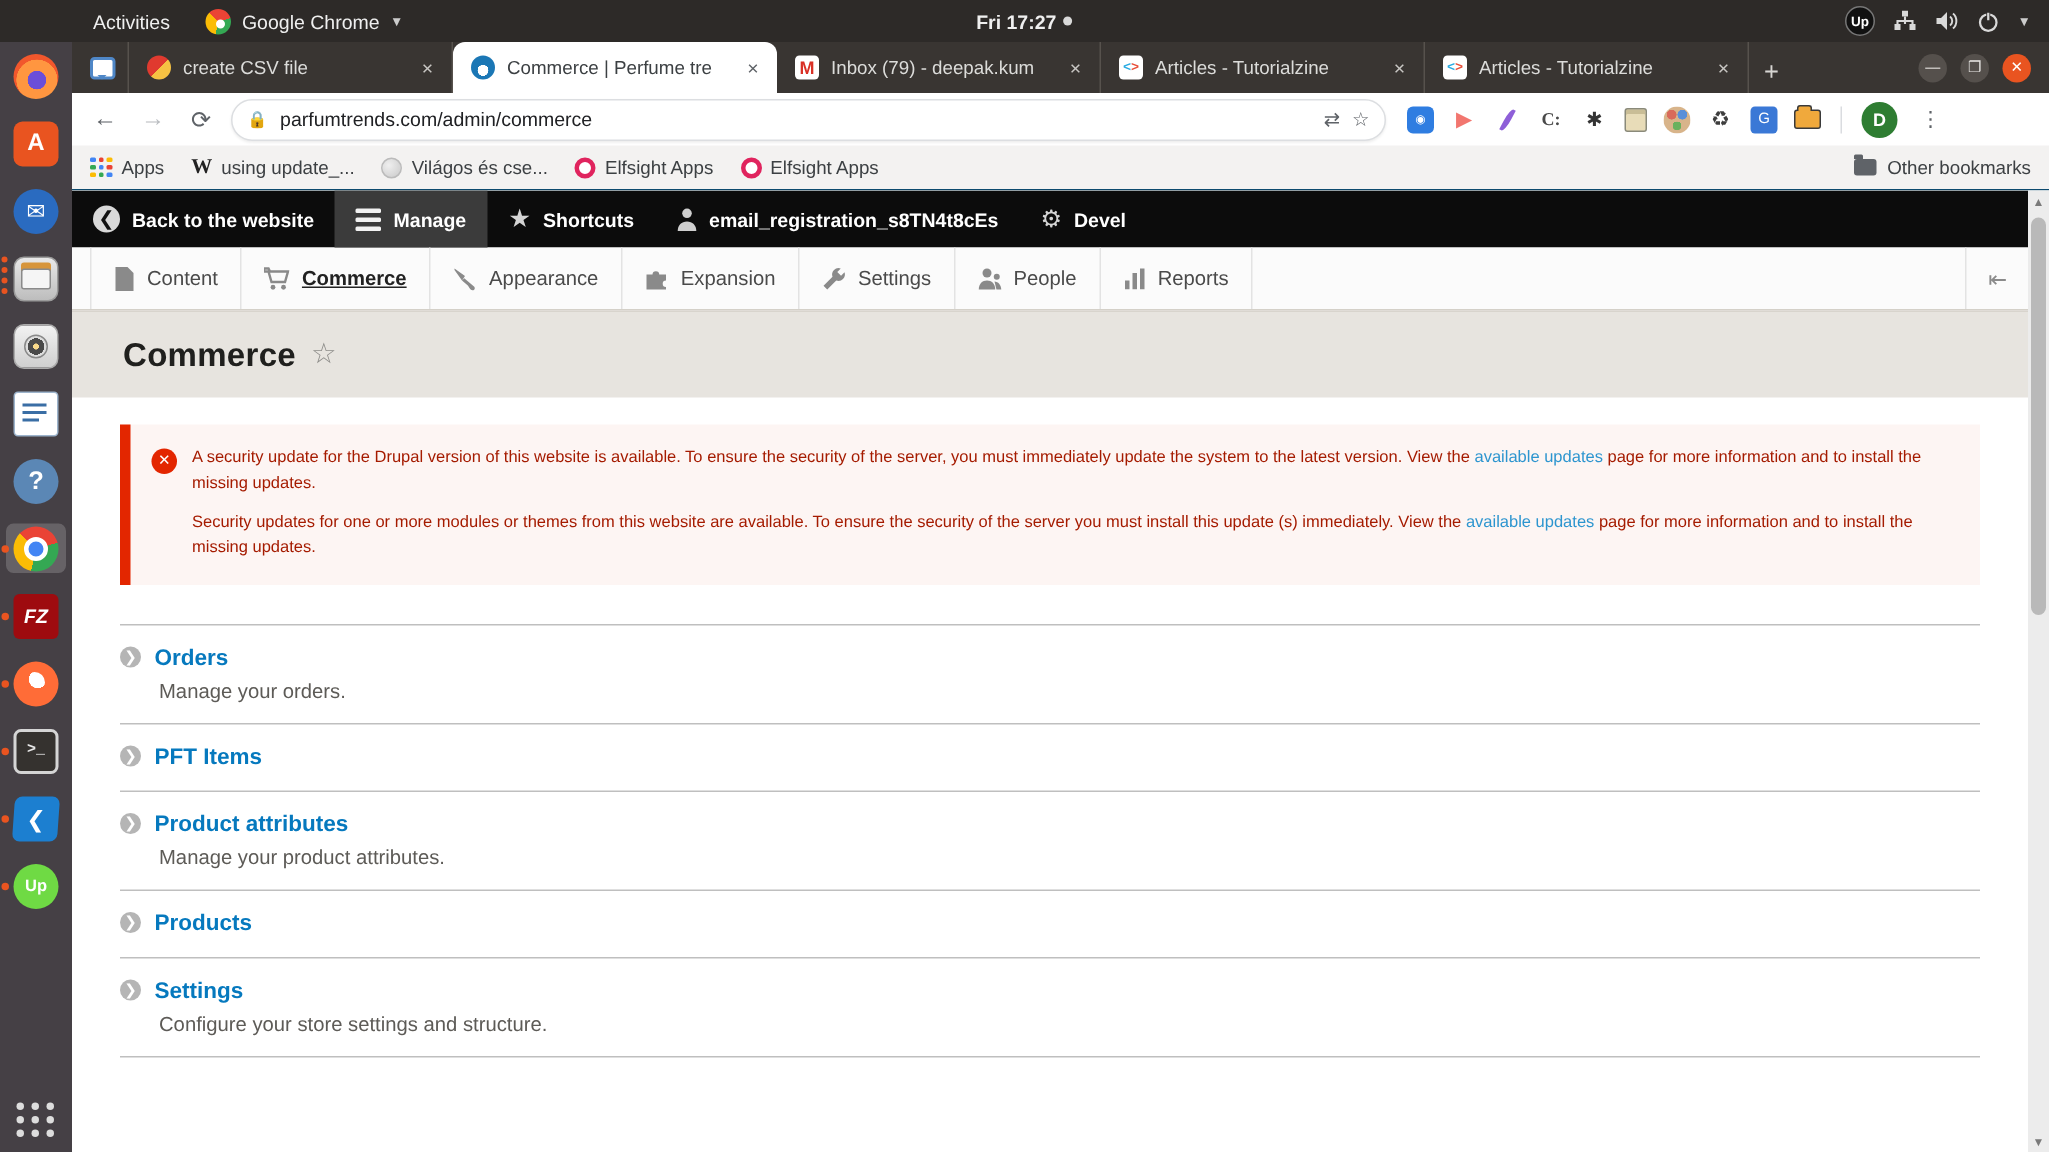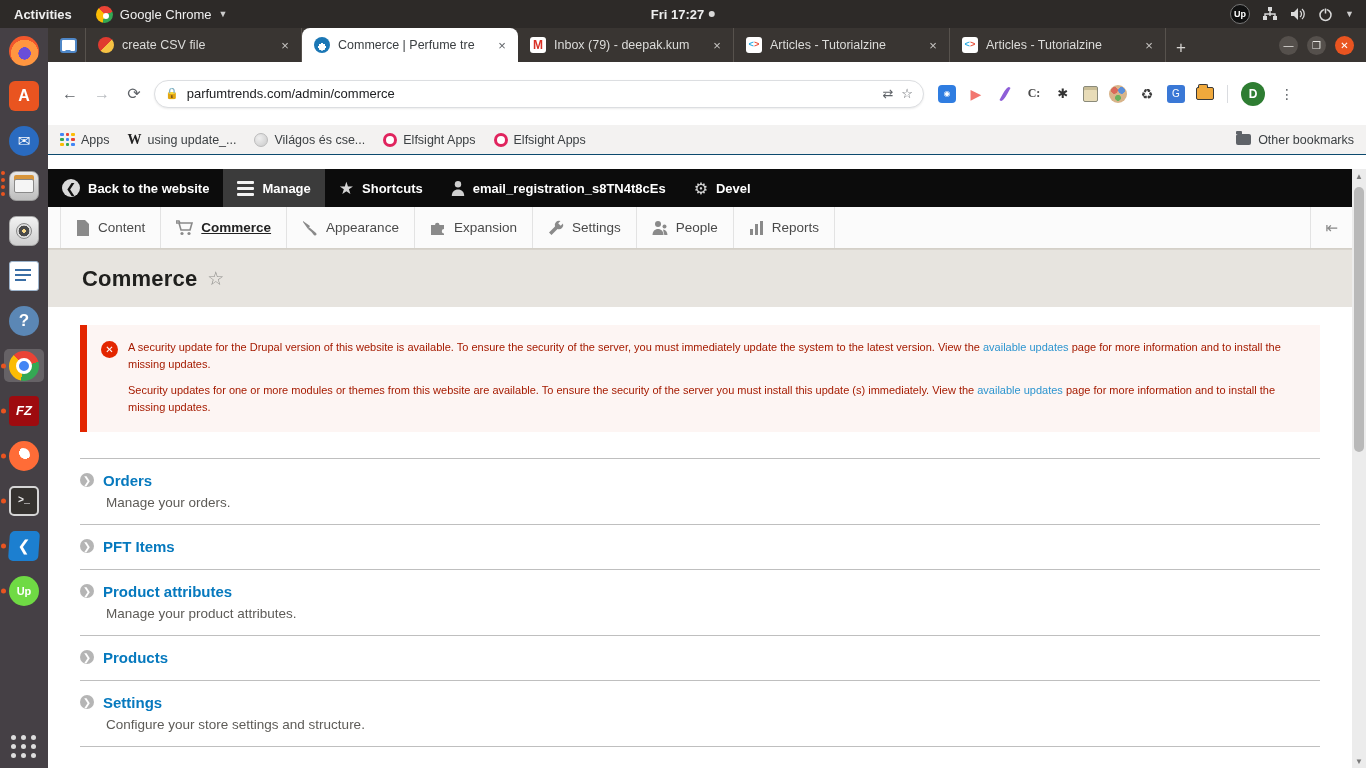--- a/index.html
+++ b/index.html
@@ -1,20 +1,20 @@
 <!DOCTYPE html>
 <html><head>
 <meta charset="utf-8">
 <style>
   * { margin:0; padding:0; box-sizing:border-box; }
   html,body { width:1366px; height:768px; overflow:hidden; font-family:"Liberation Sans","DejaVu Sans",sans-serif; background:#fff; }
 
   
   .topbar { height:28px; background:#2d2a28; color:#efefef; display:flex; align-items:center; font-size:13px; position:relative; }
-  .topbar .activities { padding:0 14px; font-weight:bold; }
+  .topbar .activities { padding:0 14px; font-weight:normal;margin-left:48px; }
   .topbar .appmenu { display:flex; align-items:center; gap:7px; padding:0 10px; font-weight:normal; }
   .caret { font-size:9px; color:#ccc; }
   .topbar .clock { position:absolute; left:50%; transform:translateX(-50%); font-weight:bold; display:flex; align-items:center; gap:5px; }
   .clock-dot { width:6px; height:6px; border-radius:50%; background:#d9d9d9; display:inline-block; }
   .topbar .sys { margin-left:auto; display:flex; align-items:center; gap:12px; padding-right:12px; }
   .up-badge { width:20px; height:20px; border-radius:50%; background:#111; border:1px solid #777; color:#fff; font-size:9px; font-weight:bold; display:flex; align-items:center; justify-content:center; }
 
   .main-row { display:flex; height:740px; }
 
   
@@ -40,21 +40,21 @@
   .ico-fz { background:#9e0b0f; color:#fff; font-size:13px; font-style:italic; border-radius:4px; }
   .ico-postman { border-radius:50%; background:#ff6c37; position:relative; }
   .ico-postman::after { content:""; position:absolute; left:7px; top:7px; width:14px; height:14px; border-radius:50%; background:radial-gradient(circle at 65% 35%, #fff 0 45%, transparent 46%); }
   .ico-terminal { background:#35322f; border:2px solid #d5d5d5; border-radius:5px; color:#e8e8e8; font-family:"Liberation Mono",monospace; font-size:10px; }
   .ico-vscode { background:#1c7fd0; color:#fff; border-radius:5px; font-size:15px; transform:skewX(-4deg); }
   .ico-upwork { border-radius:50%; background:#6fda44; color:#fff; font-size:11px; }
   .app-grid { margin-top:auto; margin-bottom:10px; display:grid; grid-template-columns:repeat(3,6px); grid-gap:4px; }
   .app-grid i { width:5px; height:5px; border-radius:50%; background:#ddd; }
 
   
-  .chrome { flex:1; display:flex; flex-direction:column; min-width:0;gap:14px; }
+  .chrome { flex:1; display:flex; flex-direction:column; min-width:0; }
   .tabstrip { height:34px; background:#393532; display:flex; align-items:flex-end; color:#dcdcda; }
   .pinned-zone { display:flex; align-items:center; height:34px; padding:0 8px 0 12px; border-right:1px solid #57524d; }
   .chat-ico { width:17px; height:15px; background:#fff; border:2px solid #4f87c7; border-radius:3px; position:relative; }
   .chat-ico::after { content:""; position:absolute; left:3px; bottom:-5px; border:3px solid transparent; border-top-color:#4f87c7; }
   .tab { width:216px; height:34px; display:flex; align-items:center; gap:8px; padding:0 8px 0 12px; font-size:12.5px; border-right:1px solid #57524d; position:relative; }
   .tab .t-title { flex:1; white-space:nowrap; overflow:hidden; }
   .tab .t-close { color:#c9c7c4; font-size:13px; width:16px; text-align:center; flex:none; }
   .tab.active { background:#fff; color:#3c4043; border-radius:8px 8px 0 0; border-right:none; }
   .tab.active .t-close { color:#5f6368; }
   .fav { width:16px; height:16px; flex:none; display:flex; align-items:center; justify-content:center; font-size:10px; }

